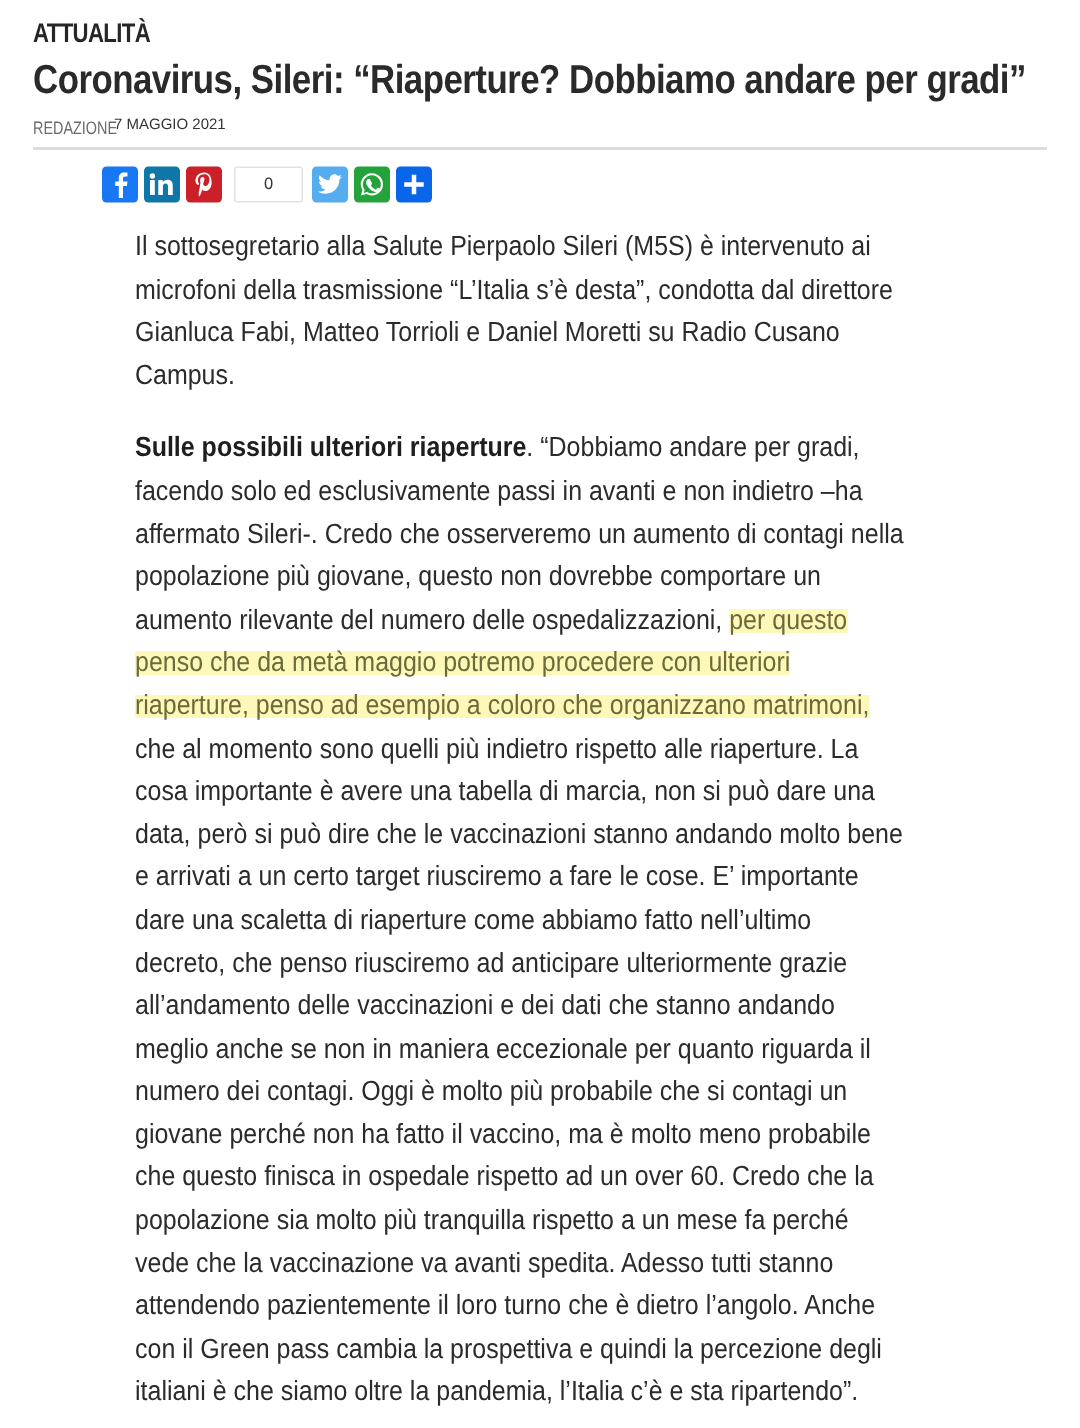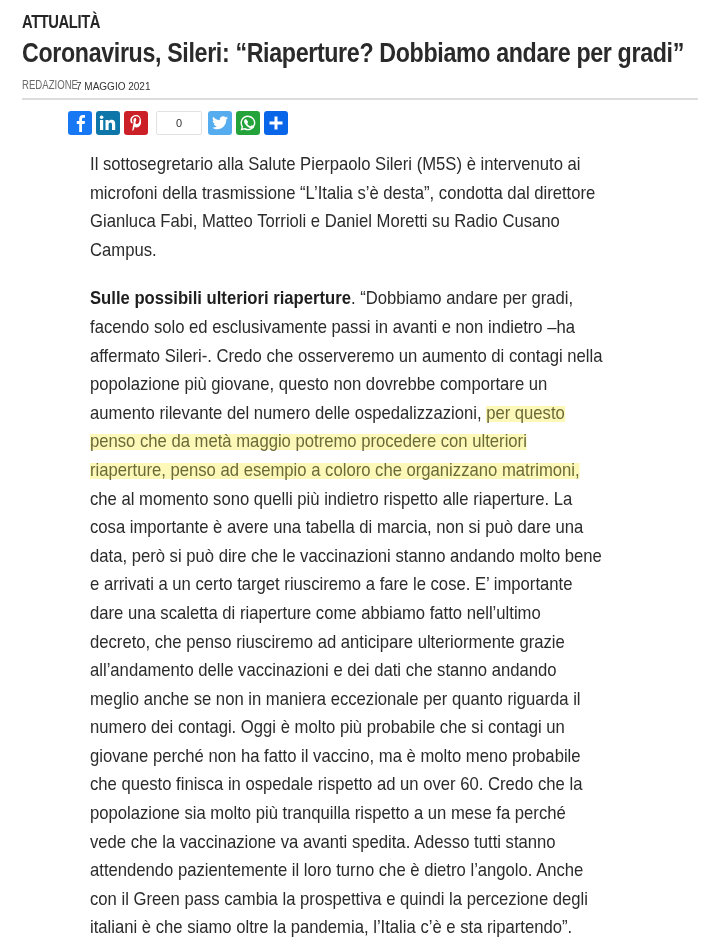--- a/index.html
+++ b/index.html
@@ -12,21 +12,21 @@
       font-family: "Liberation Sans", sans-serif;
       font-size: 18px; font-weight: bold; color: #262626;
       letter-spacing: -0.5px; transform: scaleX(0.82); transform-origin: left center;
       text-transform: uppercase;
     }
     .title {
       position: absolute; left: 0; top: 38px; white-space: nowrap;
       font-size: 27px; font-weight: bold; color: #2a2a2a;
       letter-spacing: -0.4px; transform: scaleX(0.86); transform-origin: left center;
     }
-    .meta { position: absolute; left: 0; top: 78px; display: flex; align-items: flex-end; }
+    .meta { position: absolute; left: 0; top: 78px; display: flex; align-items: flex-start; }
     .author {
       font-size: 12px; color: #6b6b6b; text-transform: uppercase;
       transform: scaleX(0.8); transform-origin: left center; width: 50px; white-space: nowrap;
     }
     .date {
       margin-left: 4px; font-size: 10px; color: #333; text-transform: uppercase; white-space: nowrap;
     }
     .divider {
       position: absolute; left: 0; top: 98px; width: 676px; height: 2px; background: #dcdcdc;
     }

